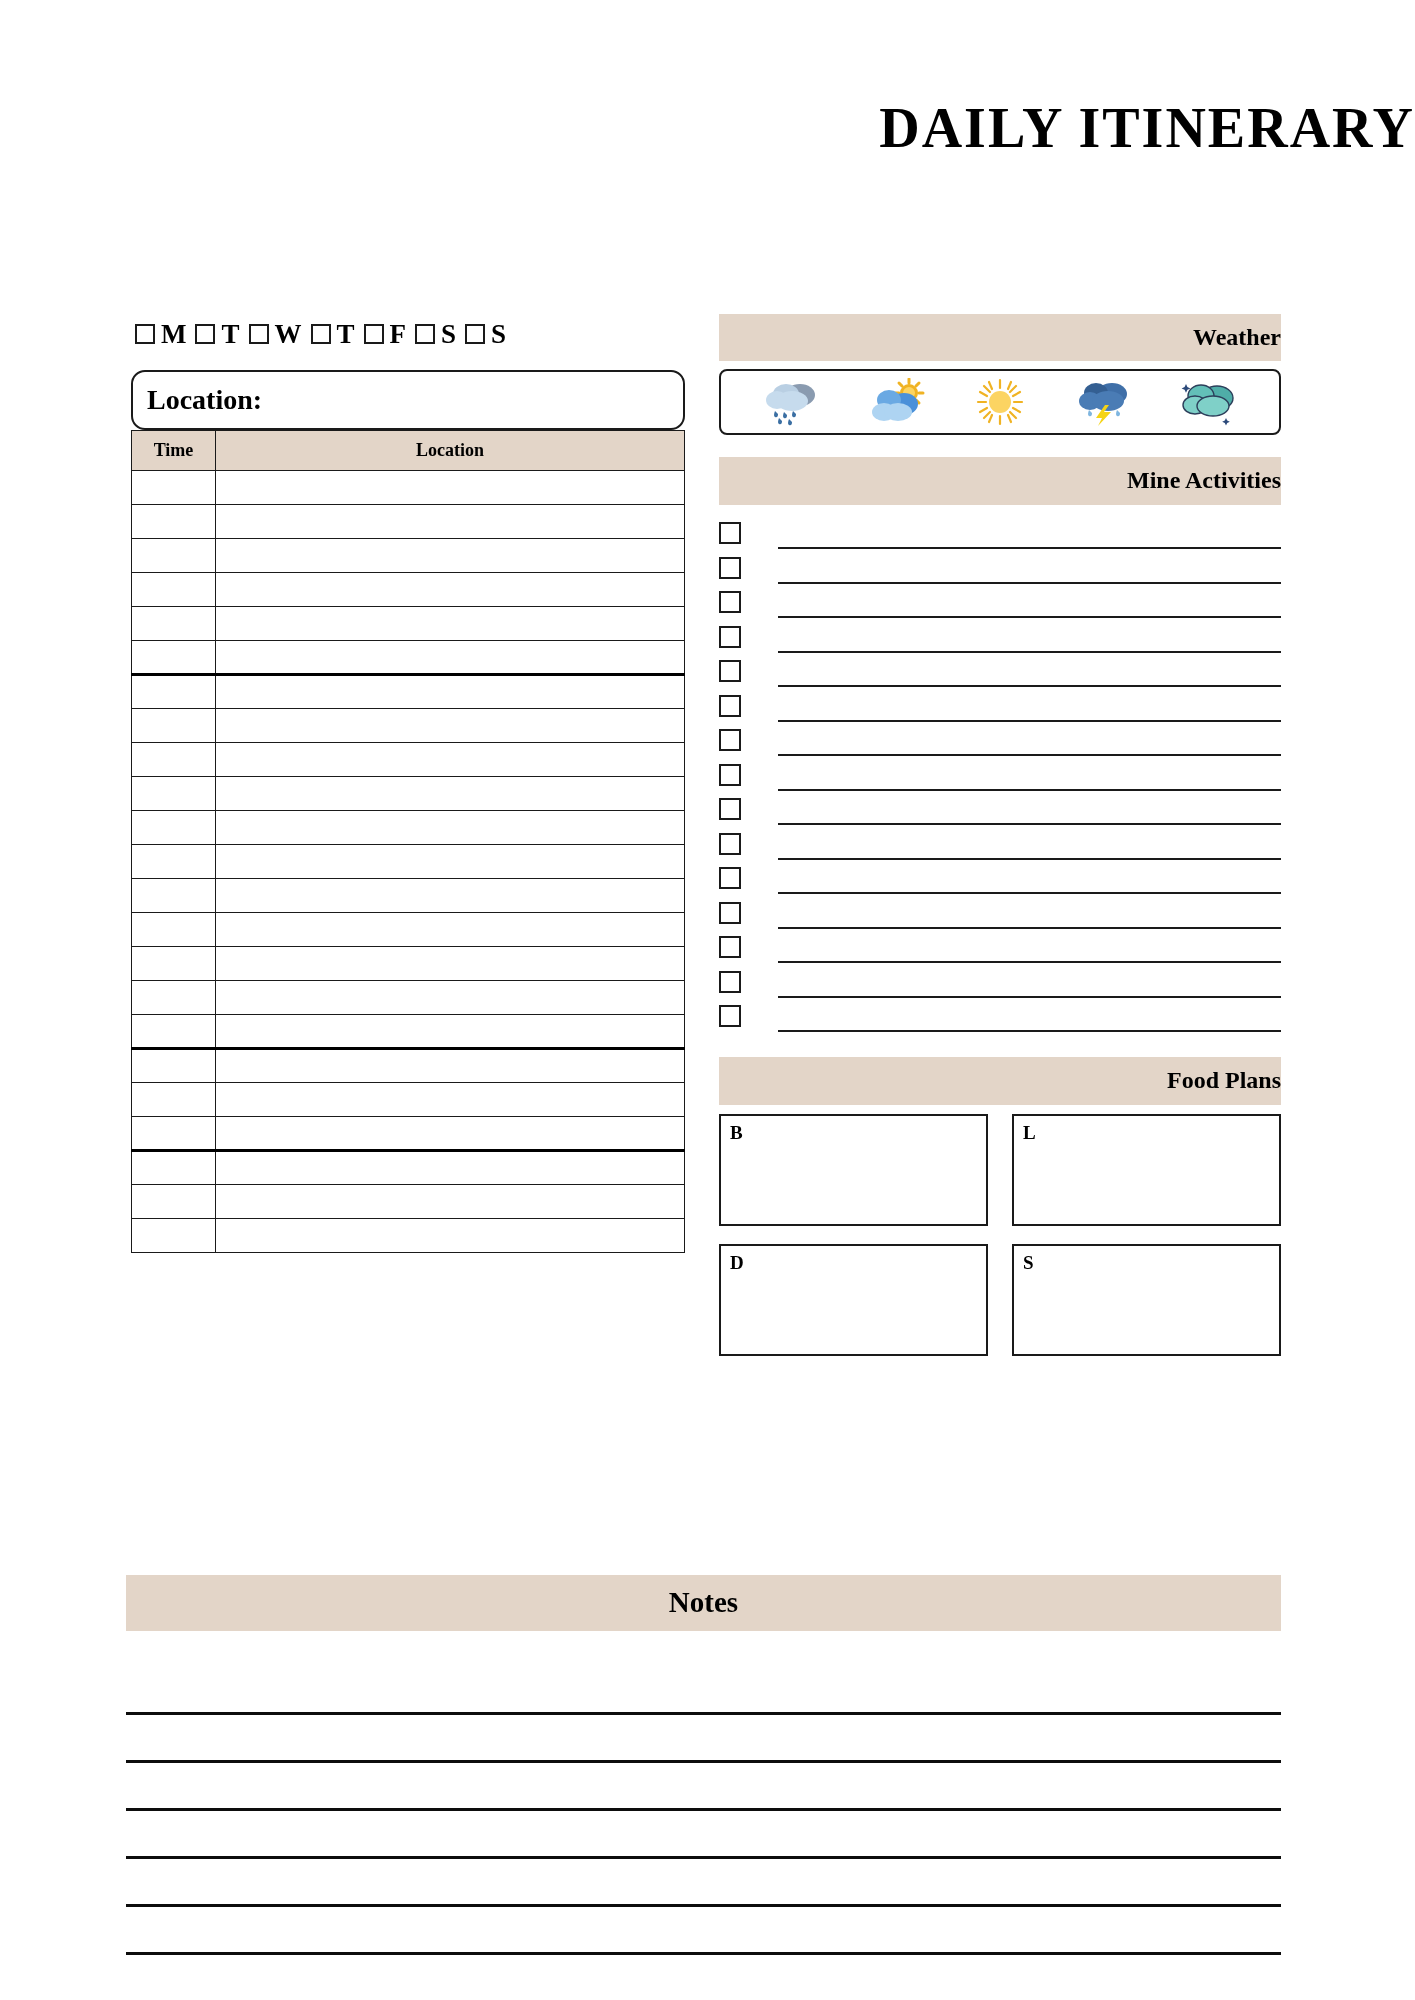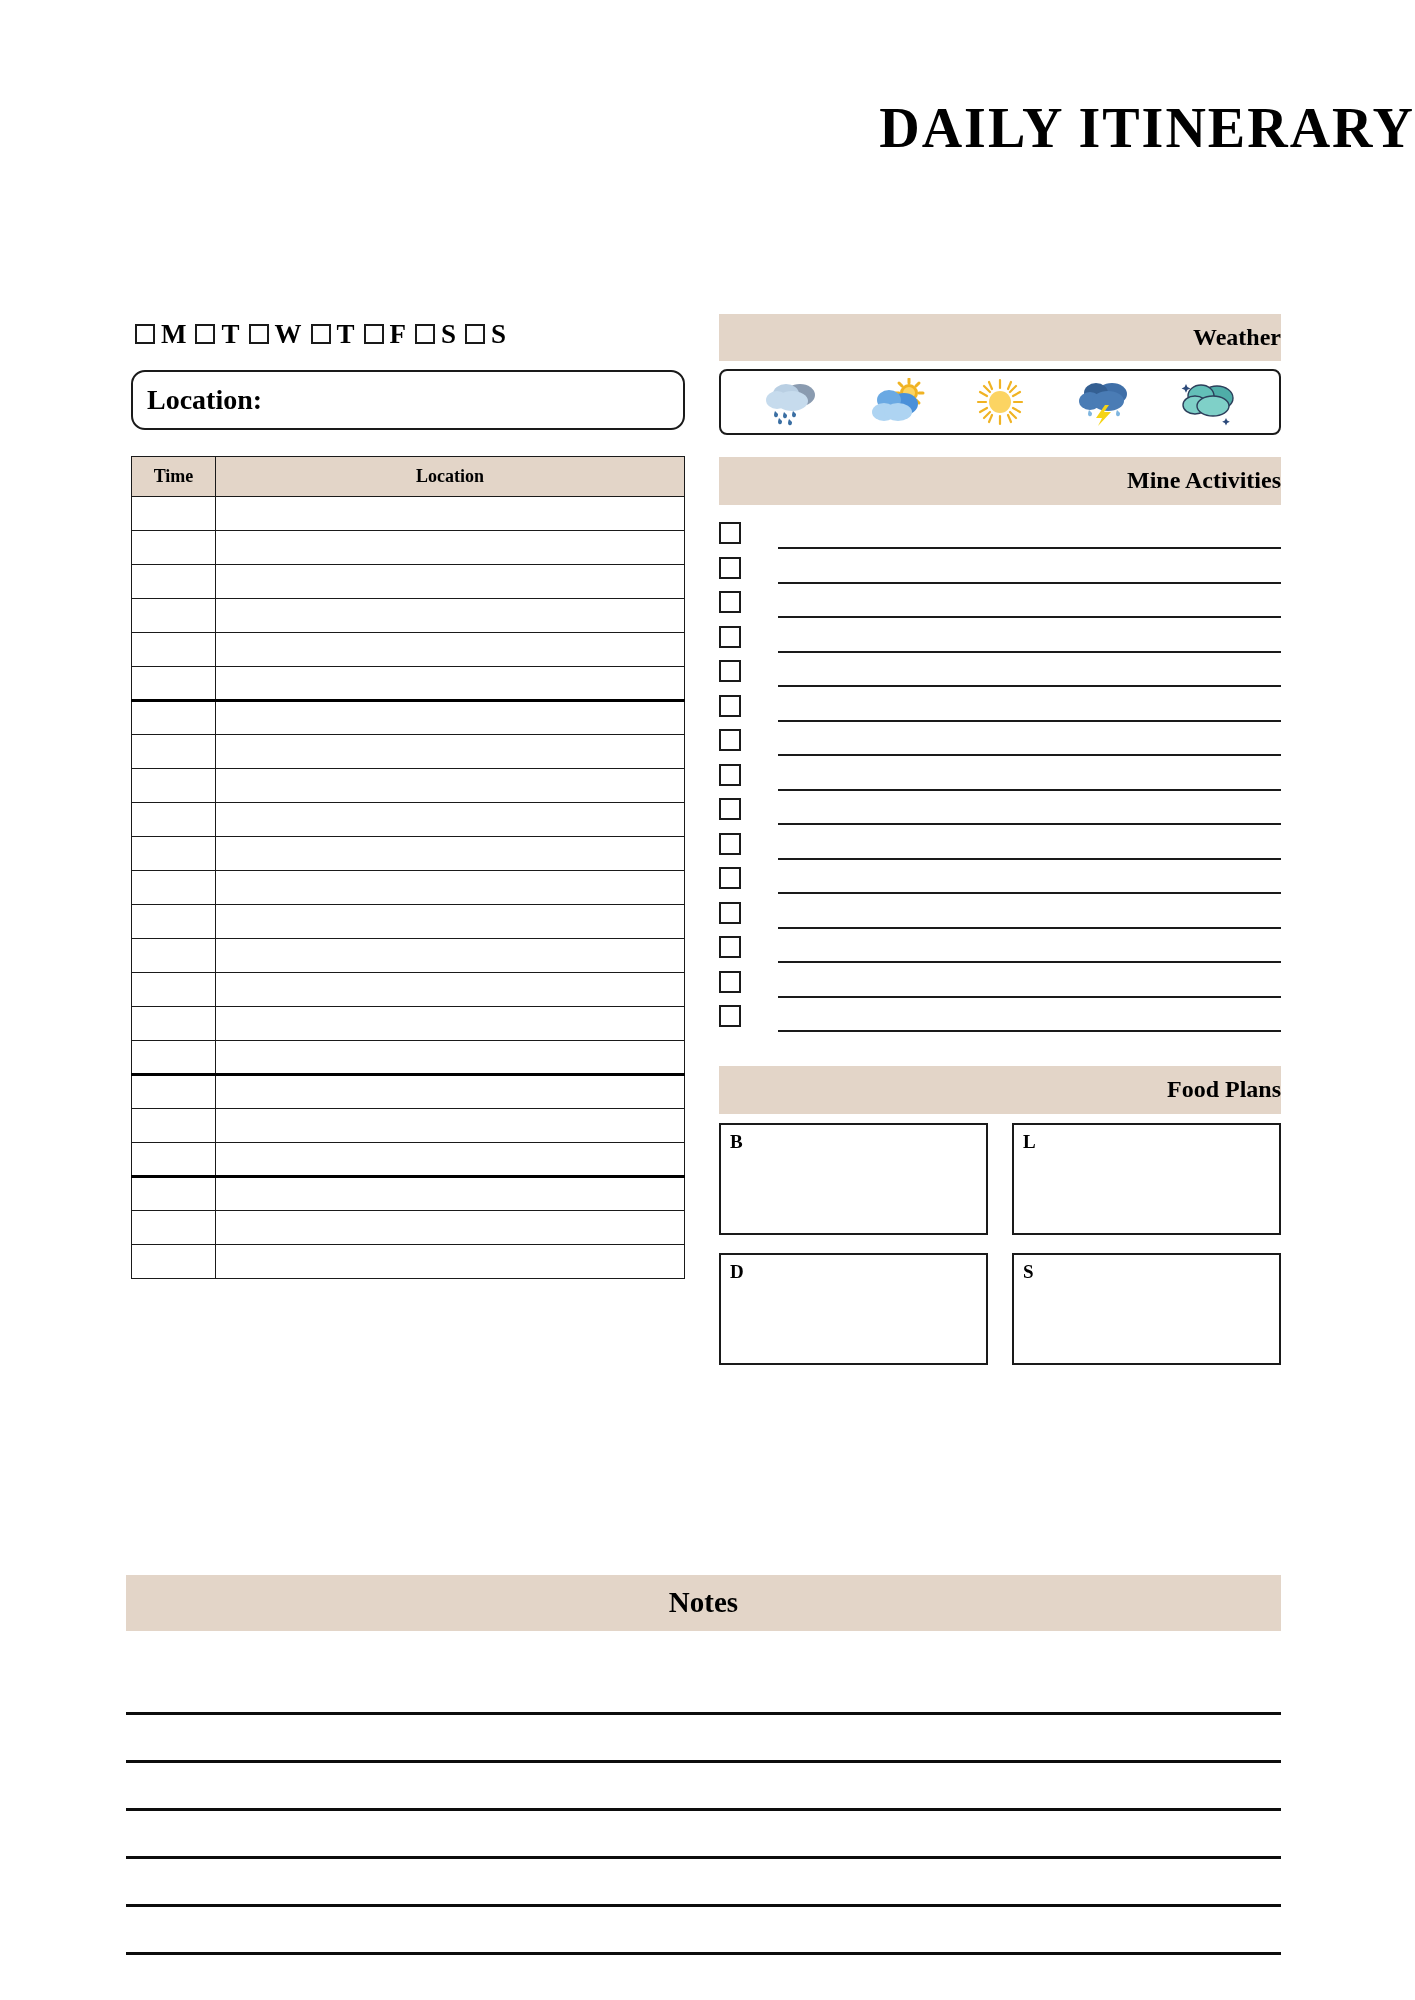--- a/index.html
+++ b/index.html
@@ -86,21 +86,20 @@
     display: flex;
     align-items: center;
     padding-left: 14px;
     font-size: 28px;
     font-weight: bold;
     background: #fff;
   }
 
   
   .itinerary-table {
-    margin-top: 26px;
     width: 100%;
     border-collapse: collapse;
     table-layout: fixed;
   }
   .itinerary-table th,
   .itinerary-table td {
     border: 1.5px solid #1a1a1a;
     height: 34px;
   }
   .itinerary-table thead th {
@@ -489,21 +488,21 @@
           <div class="check-row">
             <span class="check-box"></span>
             <span class="check-line"></span>
           </div>
           <div class="check-row">
             <span class="check-box"></span>
             <span class="check-line"></span>
           </div>
         </div>
 
-      <div class="band" style="margin-top:34px;">Food Plans</div>
+      <div class="band" style="margin-top:25px;">Food Plans</div>
 
       <div class="food-grid" id="food-grid">
           <div class="food-cell"><span>B</span></div>
           <div class="food-cell"><span>L</span></div>
           <div class="food-cell"><span>D</span></div>
           <div class="food-cell"><span>S</span></div>
         </div>
 
     </div>
   </div>

